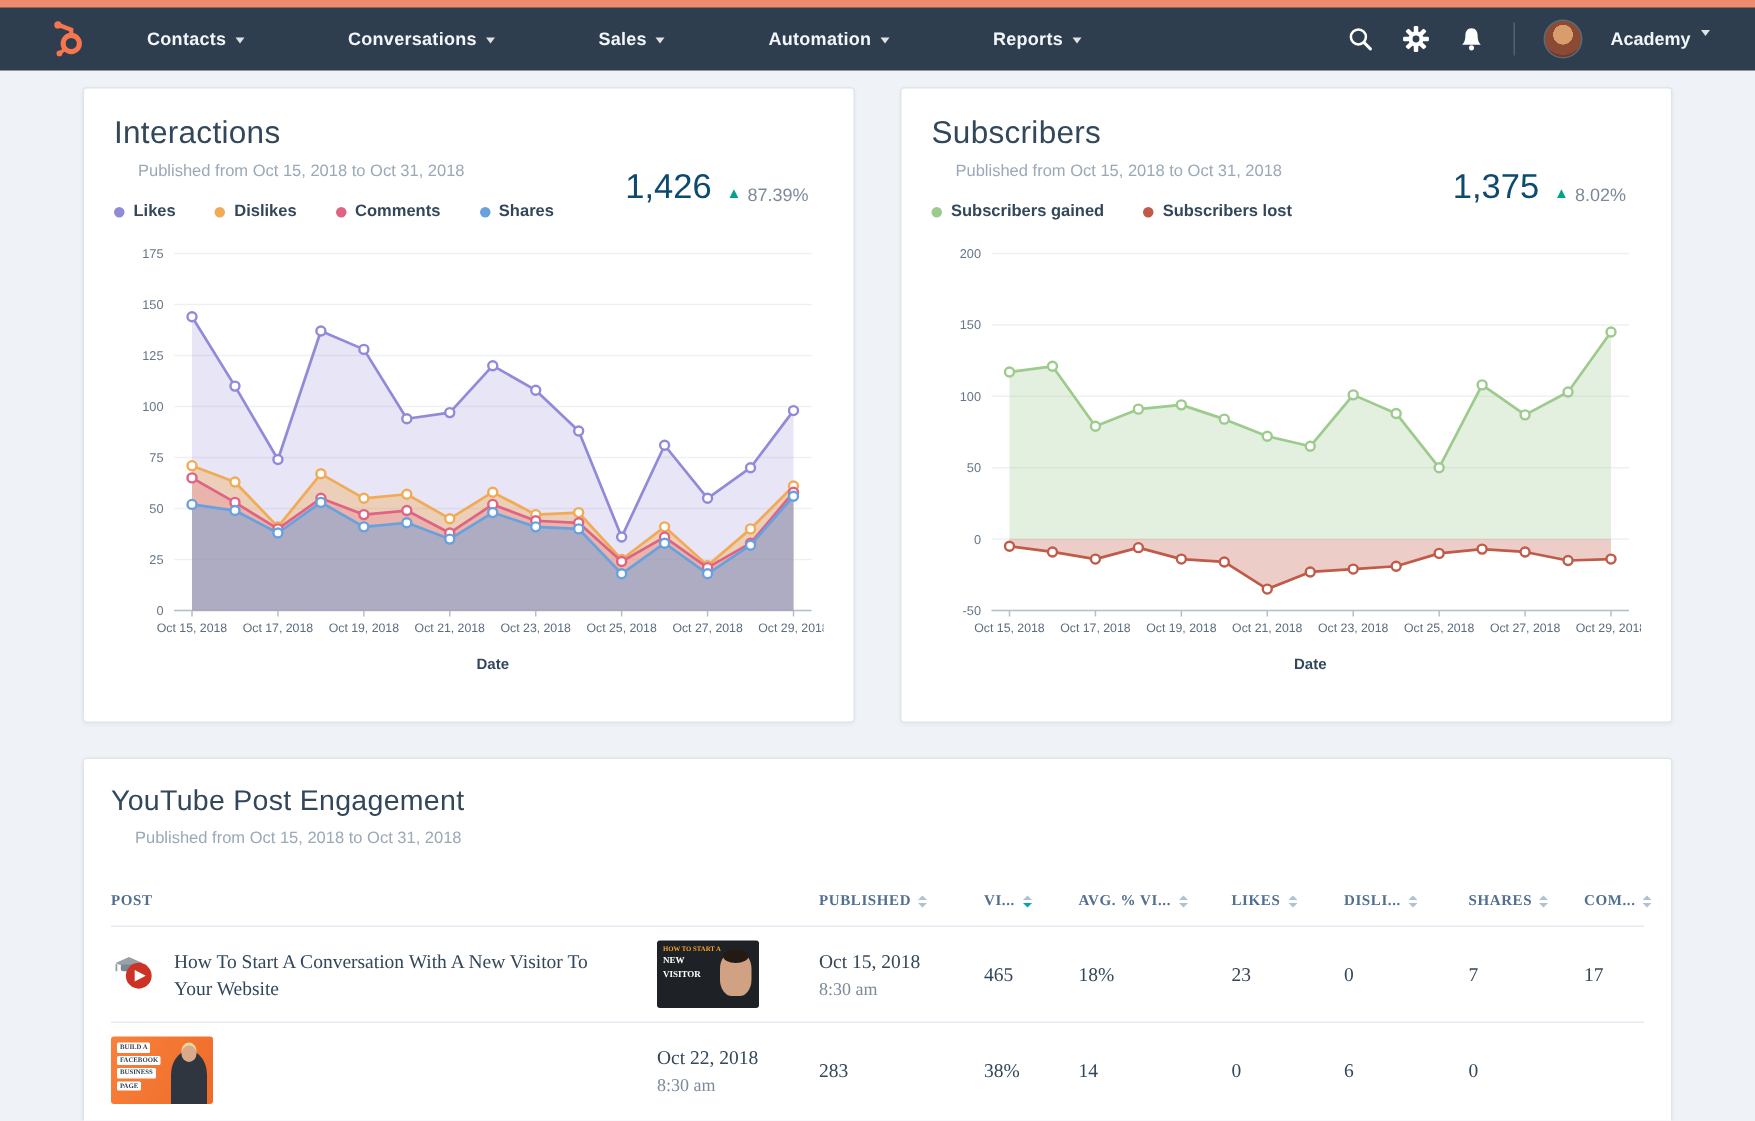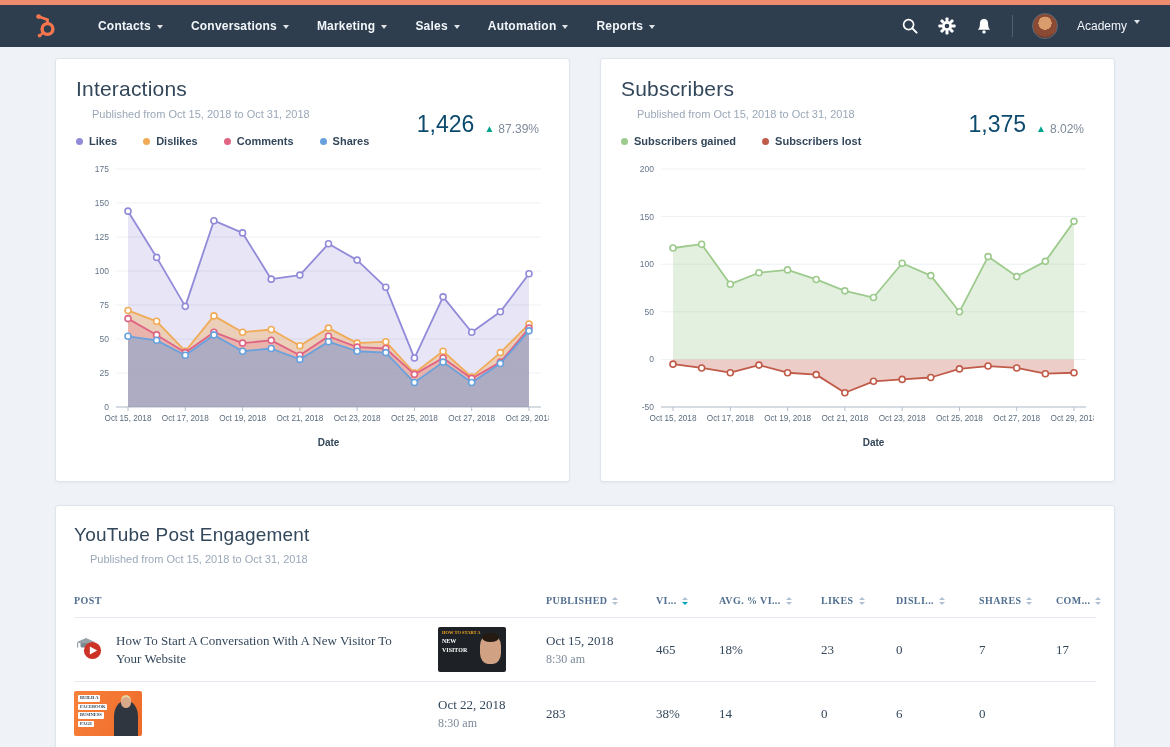--- a/index.html
+++ b/index.html
@@ -8,30 +8,30 @@
     width:1170px; height:747px; overflow:hidden;
     background:#eff3f7;
     font-family:"Liberation Sans", sans-serif;
     color:#33475b;
   }
   
   .topnav { height:47px; background:#2e3e4f; }
   .top-strip { height:5px; background:#ec8b6d; }
   .nav-inner { height:42px; display:flex; align-items:center; padding:0 30px; }
   .logo { width:28px; height:28px; display:flex; align-items:center; justify-content:center; margin-right:26px; cursor:pointer; }
-  .menu { display:flex; align-items:center; }
+  .menu { display:flex; align-items:center;gap:41px; }
   .nav-item { display:flex; align-items:center; gap:6px; padding:0 14px; height:42px;
     color:#f2f6fa; font-size:12px; font-weight:bold; letter-spacing:.2px; cursor:pointer; }
   .chev { width:0; height:0; border-left:3.5px solid transparent; border-right:3.5px solid transparent; border-top:4px solid rgba(255,255,255,.85); margin-top:1px; }
   .nav-right { margin-left:auto; display:flex; align-items:center; gap:19px; }
   .nav-icon { width:18px; height:18px; display:flex; align-items:center; justify-content:center; cursor:pointer; }
   .nav-divider { width:1px; height:22px; background:#51616f; }
   .avatar { width:26px; height:26px; border-radius:50%; cursor:pointer;
     background:radial-gradient(circle at 50% 38%, #d99d6d 0 34%, #8a4a33 35% 70%, #6e3b2a 71%); border:1px solid #5a6a78; }
-  .account { display:flex; align-items:flex-start; gap:7px; color:#f2f6fa; font-size:12px; font-weight:normal; cursor:pointer; }
+  .account { display:flex; align-items:flex-start; gap:7px; color:#f2f6fa; font-size:12px; font-weight:bold; cursor:pointer; }
   
   main { padding:11px 55px 0; }
   .cards-row { display:flex; gap:30px; margin-bottom:23px; }
   .card { background:#fff; border:1px solid #dfe5ec; border-radius:3px; box-shadow:0 1px 3px rgba(45,62,80,.05); }
   .chart-card { width:515px; height:424px; padding:16px 20px; position:relative; }
   .card-title { margin:2px 0 0; font-size:21px; font-weight:500; color:#33475b; letter-spacing:.2px; }
   .table-title { font-size:19px; }
   .card-sub { margin-top:7px; font-size:11px; color:#9aa8b8;margin-left:16px; }
   .legend { display:flex; gap:26px; margin-top:15px; }
   .legend-item { display:flex; align-items:center; gap:6px; font-size:11px; font-weight:bold; color:#33475b; cursor:pointer; }
@@ -85,24 +85,20 @@
         <circle cx="8.6" cy="22.6" r="1.9" fill="#f7764f"></circle>
       </svg>
     </a>
     <nav class="menu" id="nav-menu">
         <span class="nav-item">
           <span>Contacts</span>
           <span class="chev"></span>
         </span>
         <span class="nav-item">
           <span>Conversations</span>
-          <span class="chev"></span>
-        </span>
-        <span class="nav-item">
-          <span>Marketing</span>
           <span class="chev"></span>
         </span>
         <span class="nav-item">
           <span>Sales</span>
           <span class="chev"></span>
         </span>
         <span class="nav-item">
           <span>Automation</span>
           <span class="chev"></span>
         </span>

